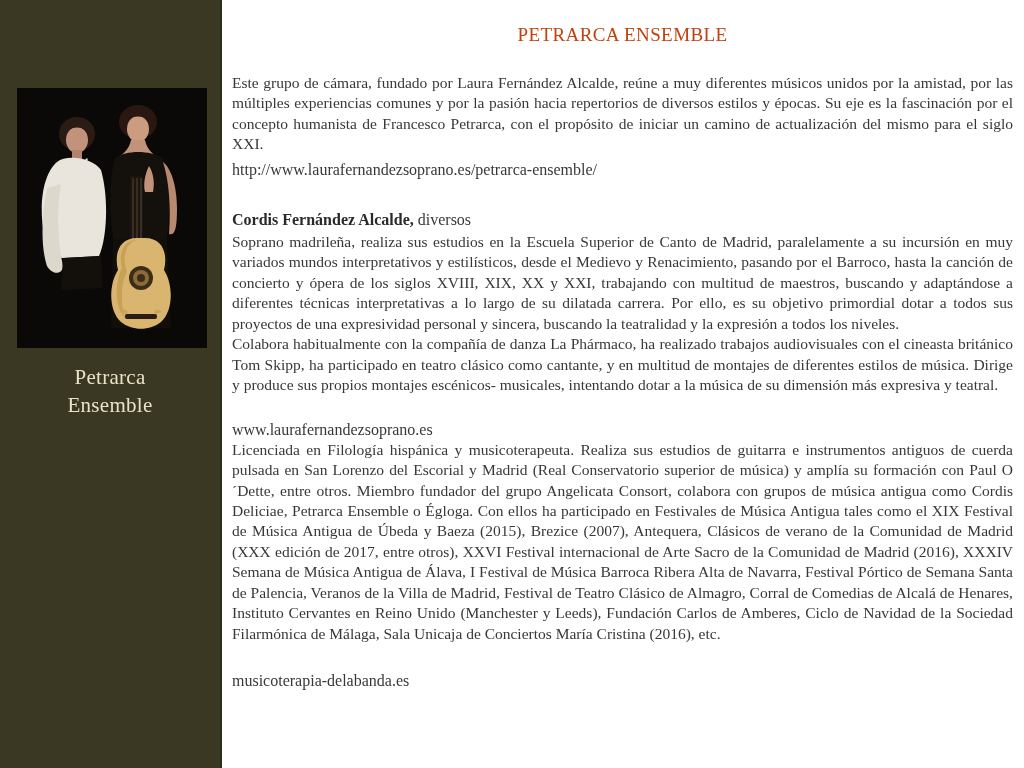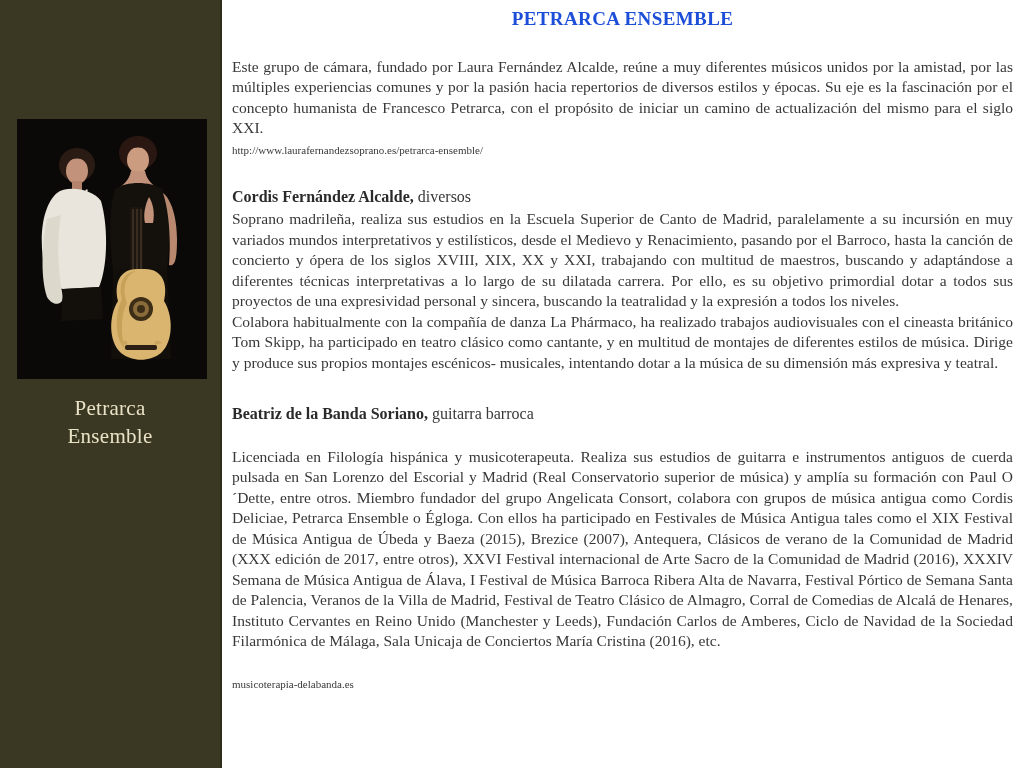--- a/index.html
+++ b/index.html
@@ -15,21 +15,21 @@
     height: 768px;
     display: flex;
   }
   
   .sidebar {
     width: 222px;
     min-width: 222px;
     height: 768px;
     background: #3a3822;
     border-right: 2px solid #2e2d1a;
-    padding-top: 119px;
+    padding-top: 88px;
   }
   .photo-frame {
     width: 190px;
     height: 260px;
     margin-left: 17px;
     background: #0b0907;
   }
   .photo-frame svg { display: block; }
   .sidebar-caption {
     margin-top: 16px;
@@ -41,34 +41,34 @@
   }
   
   .content {
     flex: 1;
     padding: 8px 11px 0 10px;
     color: #383838;
   }
   .title {
     text-align: center;
     font-size: 19px;
-    font-weight: bold;
-    color: #1d4ed8;
+    font-weight: normal;
+    color: #c2410c;
     letter-spacing: 0.4px;
-    margin-top: 0;
+    margin-top: 16px;
   }
   .para {
     font-size: 15.5px;
     line-height: 1.32;
     text-align: justify;
     color: #383838;
   }
   .intro-para { margin-top: 27px; }
   .url-line {
-    font-size: 11px;
+    font-size: 16px;
     line-height: 1.32;
     color: #383838;
     margin-top: 4px;
     cursor: pointer;
   }
   .member-heading {
     font-size: 16px;
     font-weight: normal;
     color: #383838;
     margin-top: 0;
@@ -140,21 +140,19 @@
     <h1 class="title">PETRARCA ENSEMBLE</h1>
 
     <p class="para intro-para">Este grupo de cámara, fundado por Laura Fernández Alcalde, reúne a muy diferentes músicos unidos por la amistad, por las múltiples experiencias comunes y por la pasión hacia repertorios de diversos estilos y épocas. Su eje es la fascinación por el concepto humanista de Francesco Petrarca, con el propósito de iniciar un camino de actualización del mismo para el siglo XXI.</p>
     <p class="url-line">http://www.laurafernandezsoprano.es/petrarca-ensemble/</p>
 
     <h2 class="member-heading heading-laura">
       <span class="member-name">Cordis Fernández Alcalde,</span><span class="member-role">diversos</span>
     </h2>
     <p class="para">Soprano madrileña, realiza sus estudios en la Escuela Superior de Canto de Madrid, paralelamente a su incursión en muy variados mundos interpretativos y estilísticos, desde el Medievo y Renacimiento, pasando por el Barroco, hasta la canción de concierto y ópera de los siglos XVIII, XIX, XX y XXI, trabajando con multitud de maestros, buscando y adaptándose a diferentes técnicas interpretativas a lo largo de su dilatada carrera. Por ello, es su objetivo primordial dotar a todos sus proyectos de una expresividad personal y sincera, buscando la teatralidad y la expresión a todos los niveles.</p>
     <p class="para bio-gap">Colabora habitualmente con la compañía de danza La Phármaco, ha realizado trabajos audiovisuales con el cineasta británico Tom Skipp, ha participado en teatro clásico como cantante, y en multitud de montajes de diferentes estilos de música. Dirige y produce sus propios montajes escénicos- musicales, intentando dotar a la música de su dimensión más expresiva y teatral.</p>
+    <p class="url-line url-laura">www.laurafernandezsoprano.es</p>
 
-    <h2 class="member-heading heading-beatriz">
-      <span class="member-name">Beatriz de la Banda Soriano,</span><span class="member-role">guitarra barroca</span>
-    </h2>
     <p class="para">Licenciada en Filología hispánica y musicoterapeuta. Realiza sus estudios de guitarra e instrumentos antiguos de cuerda pulsada en San Lorenzo del Escorial y Madrid (Real Conservatorio superior de música) y amplía su formación con Paul O´Dette, entre otros. Miembro fundador del grupo Angelicata Consort, colabora con grupos de música antigua como Cordis Deliciae, Petrarca Ensemble o Égloga. Con ellos ha participado en Festivales de Música Antigua tales como el XIX Festival de Música Antigua de Úbeda y Baeza (2015), Brezice (2007), Antequera, Clásicos de verano de la Comunidad de Madrid (XXX edición de 2017, entre otros), XXVI Festival internacional de Arte Sacro de la Comunidad de Madrid (2016), XXXIV Semana de Música Antigua de Álava, I Festival de Música Barroca Ribera Alta de Navarra, Festival Pórtico de Semana Santa de Palencia, Veranos de la Villa de Madrid, Festival de Teatro Clásico de Almagro, Corral de Comedias de Alcalá de Henares, Instituto Cervantes en Reino Unido (Manchester y Leeds), Fundación Carlos de Amberes, Ciclo de Navidad de la Sociedad Filarmónica de Málaga, Sala Unicaja de Conciertos María Cristina (2016), etc.</p>
     <p class="url-line url-beatriz">musicoterapia-delabanda.es</p>
   </main>
 
 </div>
 
 </body></html>

